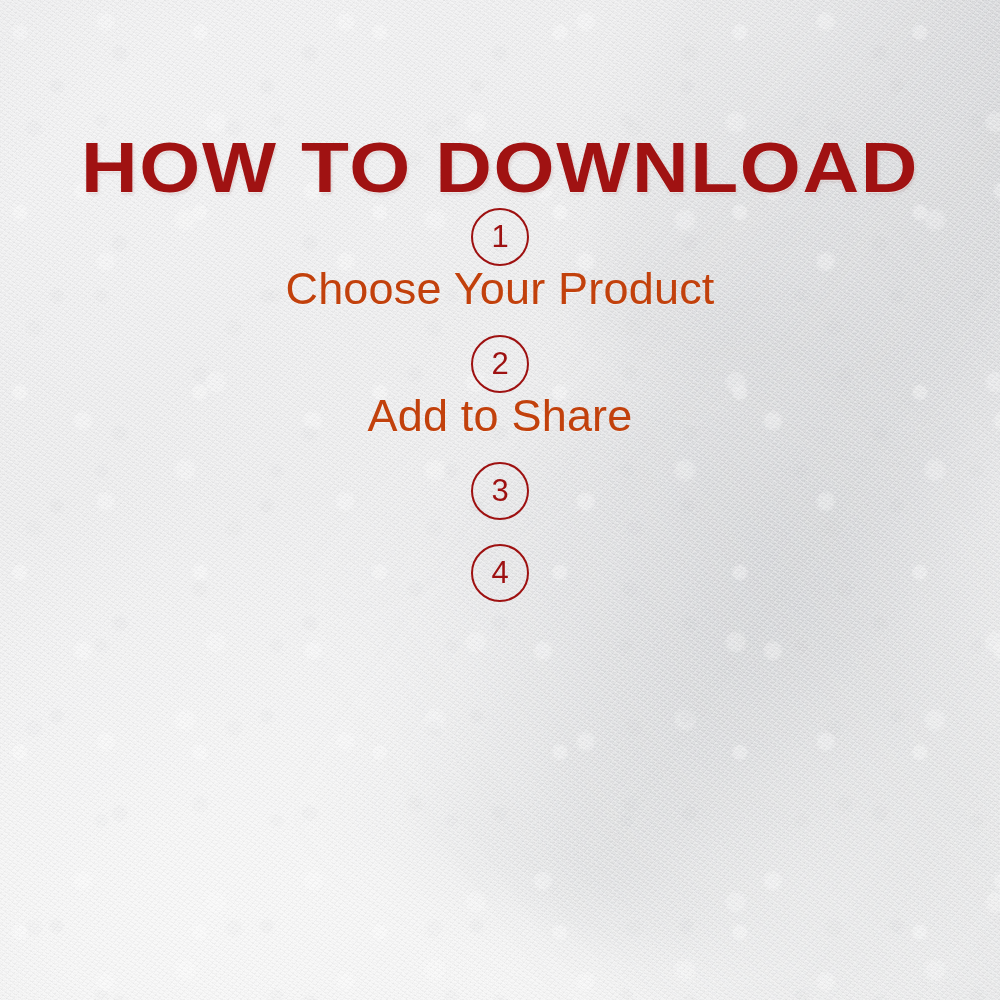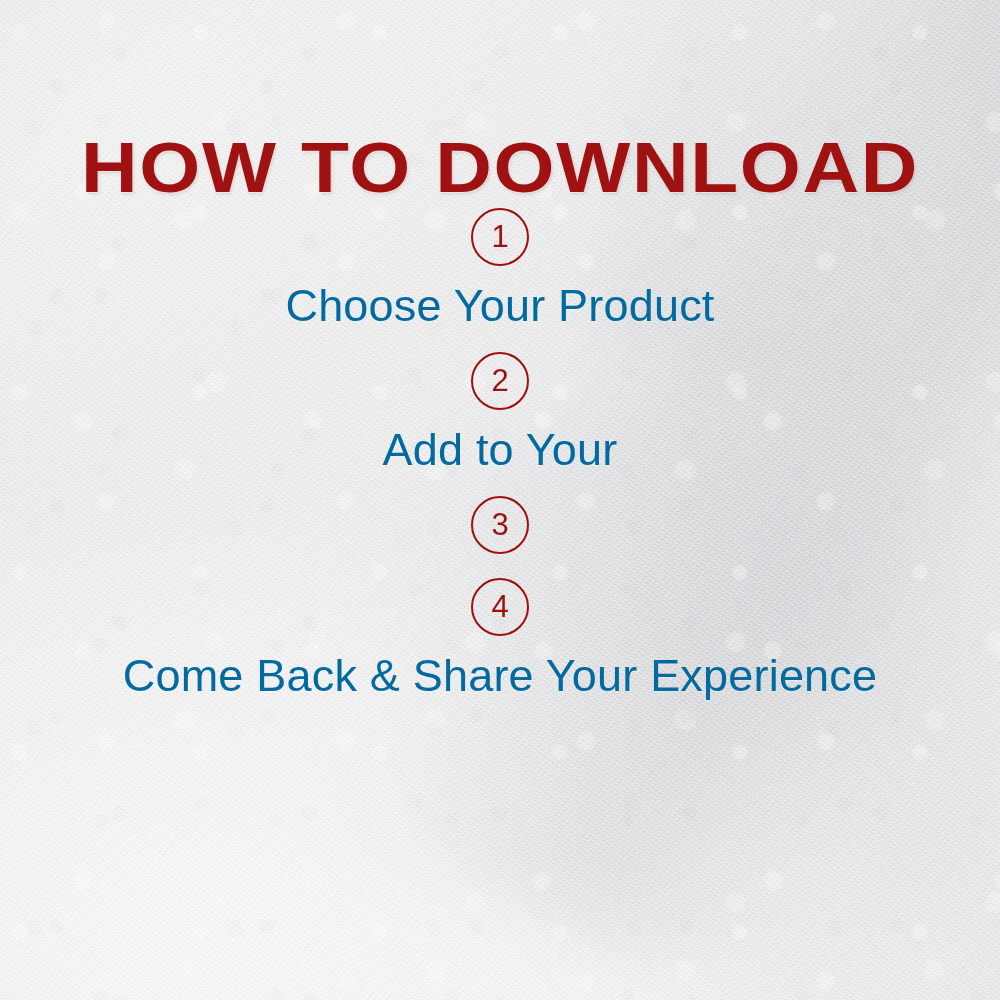--- a/index.html
+++ b/index.html
@@ -198,22 +198,21 @@
     font-family: "Liberation Sans", sans-serif;
     font-weight: 400;
     font-size: 31px;
     line-height: 1;
     color: #9e1111;
     position: relative;
     top: -1px;
   }
 
   .step-label {
-    margin-top: 17px;
-    color: #0369a1;
+    color: #c2410c;
     font-family: "Liberation Sans", sans-serif;
     font-weight: 400;
     font-size: 45px;
     line-height: 1;
     letter-spacing: 0.2px;
     white-space: nowrap;
     text-shadow: 0 1px 0 rgba(255,255,255,0.35);
   }
 
   
@@ -245,31 +244,30 @@
         <div class="step-badge">
           <span class="step-number">1</span>
         </div>
         <div class="step-label">Choose Your Product</div>
       </div>
 
       <div class="step">
         <div class="step-badge">
           <span class="step-number">2</span>
         </div>
-        <div class="step-label">Add to Your</div>
+        <div class="step-label">Add to Share</div>
       </div>
 
       <div class="step">
         <div class="step-badge">
           <span class="step-number">3</span>
         </div>
       </div>
 
       <div class="step">
         <div class="step-badge">
           <span class="step-number">4</span>
         </div>
-        <div class="step-label">Come Back &amp; Share Your Experience</div>
       </div>
 
     </div>
   </div>
 </div>
 
 </body></html>

